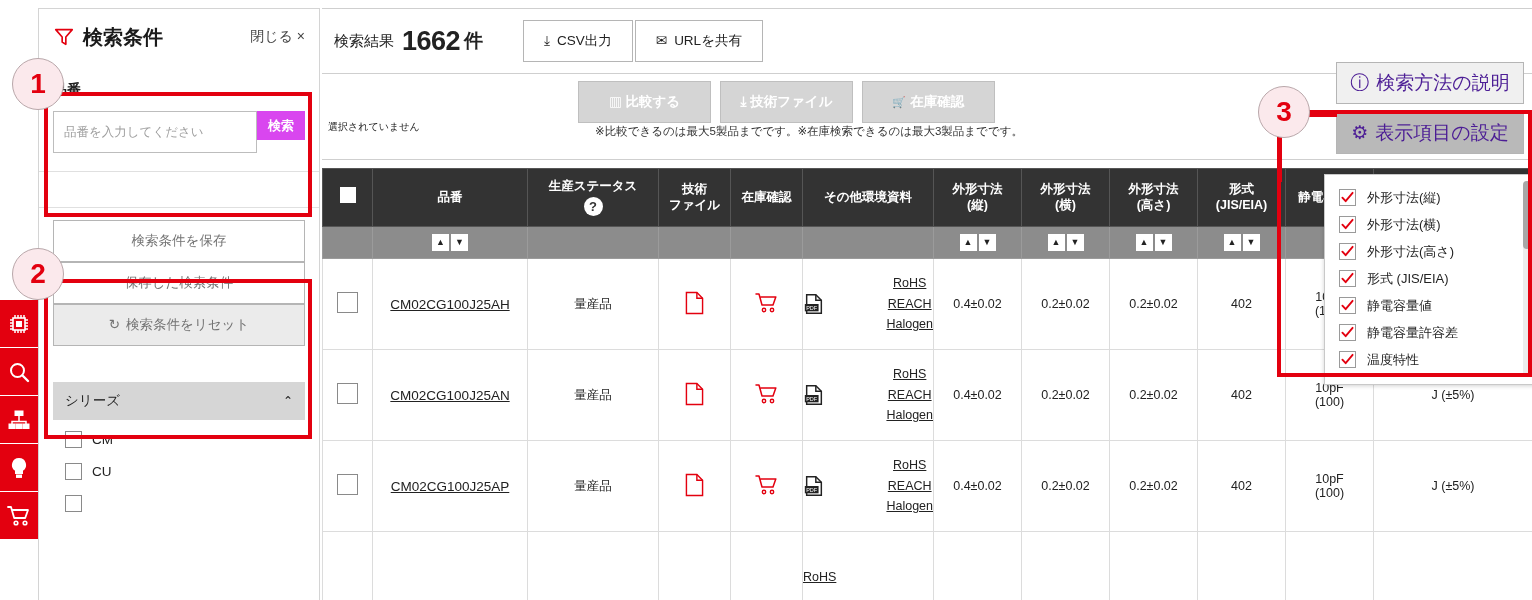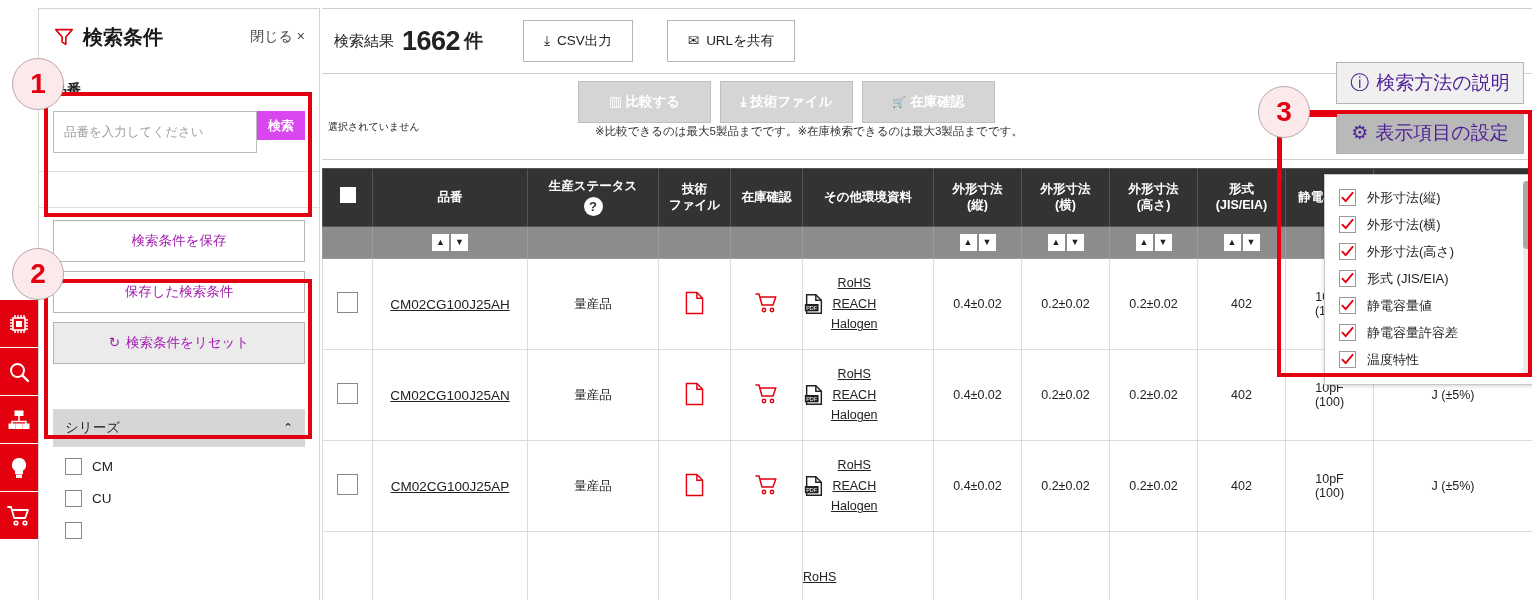--- a/index.html
+++ b/index.html
@@ -28,22 +28,22 @@
   .pn-row{ display:flex; }
   .pn-input{ flex:1; height:42px; border:1px solid #bdbdbd; background:#fff;
      font-size:12.5px; padding:0 10px; color:#333; font-family:inherit; outline:none; }
   .pn-input::placeholder{ color:#9e9e9e; }
   .pn-btn{ width:48px; height:29px; background:#d946ef; color:#fff; border:none;
      font-size:13px; font-weight:700; cursor:pointer; font-family:inherit; }
 
   .spacer{ height:36px; border-bottom:1px solid #e0e0e0; }
 
   .btn-stack{ padding:12px 14px 14px 14px; }
-  .sbtn{ display:block; width:100%; height:42px; margin-bottom:9px;
-     border:1px solid #b5b5b5; background:#fff; font-size:13.5px; color:#a21caf;
+  .sbtn{ display:block; width:100%; height:42px; margin-bottom:0;
+     border:1px solid #b5b5b5; background:#fff; font-size:13.5px; color:#737373;
      cursor:pointer; font-family:inherit; }
   .sbtn.grey{ background:#ebebeb; }
   .sbtn .ic{ margin-right:6px; }
 
   .gap{ height:22px; }
   .acc{ margin:0 14px; }
   .acc-head{ height:38px; background:#d6d6d6; display:flex; align-items:center;
      padding:0 12px; font-size:13.5px; cursor:pointer; }
   .acc-chev{ margin-left:auto; font-size:12px; }
   .cb-row{ display:flex; align-items:center; height:26px; padding-left:12px;
@@ -52,21 +52,21 @@
      margin-right:10px; flex:none; }
 
   
   .main{ position:absolute; left:322px; top:8px; right:0; bottom:0; background:#fff; }
   .tbar{ border-top:1px solid #cfcfcf; border-bottom:1px solid #cfcfcf;
      height:66px; display:flex; align-items:center; padding-left:12px; }
   .res-lbl{ font-size:15px; }
   .res-num{ font-size:27px; font-weight:700; margin:0 4px 0 8px; letter-spacing:-0.5px; }
   .res-unit{ font-size:19px; font-weight:700; }
   .tb-btn{ height:42px; border:1px solid #b5b5b5; background:#fff; font-size:13.5px;
-     padding:0 20px; margin-left:34px; cursor:pointer; font-family:inherit; color:#222; }
+     padding:0 20px; margin-left:2px; cursor:pointer; font-family:inherit; color:#222; }
   .tb-btn .ic{ margin-right:7px; }
 
   .tbar2{ height:86px; border-bottom:1px solid #cfcfcf; position:relative; }
   .dis-row{ position:absolute; left:256px; top:7px; display:flex; }
   .dis-btn{ width:133px; height:42px; background:#d5d5d5; border:1px solid #bfbfbf;
      color:#fff; font-size:13.5px; font-weight:700; margin-right:9px; cursor:not-allowed;
      font-family:inherit; }
   .none-sel{ position:absolute; left:6px; top:46px; font-size:10px; }
   .note{ position:absolute; left:273px; top:50px; font-size:11.5px; color:#333; }
 
@@ -88,21 +88,21 @@
   .sorter span{ width:17px; height:17px; background:#fff; color:#222; font-size:9px;
      line-height:17px; display:inline-block; cursor:pointer; }
   .hd-cb{ width:16px; height:16px; background:#fff; display:inline-block; cursor:pointer; }
   .q-mark{ display:inline-flex; align-items:center; justify-content:center;
      width:19px; height:19px; border-radius:50%; background:#fff; color:#333;
      font-size:13px; font-weight:700; margin-top:3px; cursor:pointer; }
   tbody td{ height:91px; color:#222; }
   .row-cb{ width:21px; height:21px; border:1px solid #8a8a8a; background:#fff;
      display:inline-block; cursor:pointer; }
   .pn-link{ color:#222; text-decoration:underline; font-size:13.5px; cursor:pointer; }
-  .env{ display:flex; align-items:center; justify-content:flex-start; gap:6px; }
+  .env{ display:flex; align-items:center; justify-content:space-between; gap:6px; }
   .env-links a{ display:block; color:#222; text-decoration:underline; font-size:12.5px;
      line-height:1.65; cursor:pointer; }
   .pdf-ic{ width:22px; height:22px; flex:none; }
   .doc-ic{ width:19px; height:24px; cursor:pointer; }
   .cart-ic{ width:24px; height:22px; cursor:pointer; }
 
   
   .dd{ position:absolute; left:1002px; top:166px; width:212px; height:211px;
      background:#fff; border:1px solid #c9c9c9; box-shadow:0 1px 4px rgba(0,0,0,.18);
      overflow:hidden; z-index:30; }

